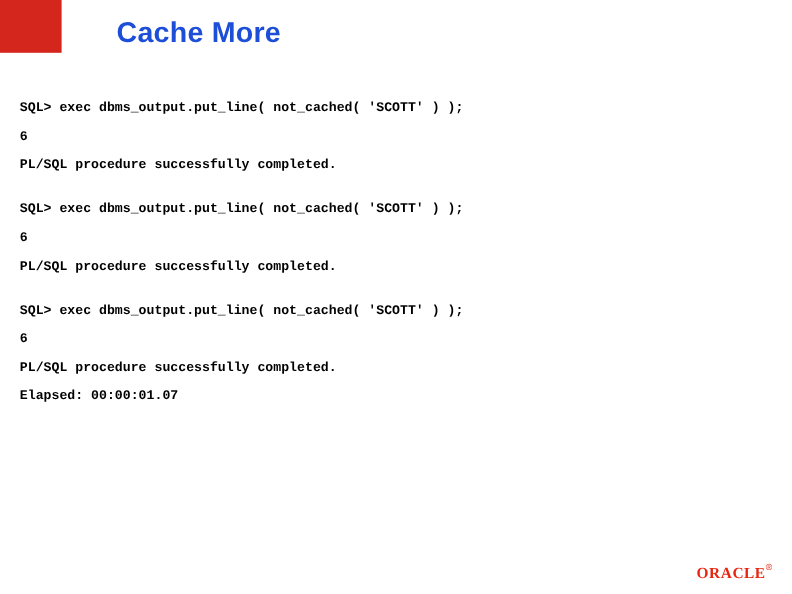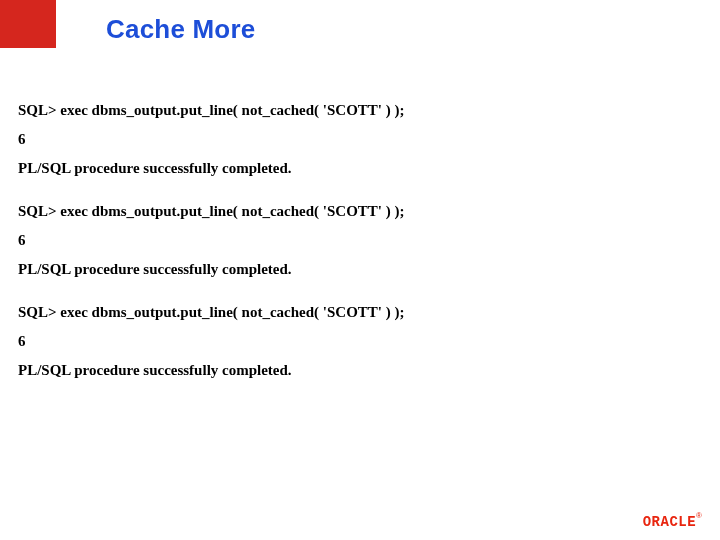--- a/index.html
+++ b/index.html
@@ -33,35 +33,35 @@
   .content {
     position: absolute;
     top: 92px;
     left: 18px;
     right: 18px;
   }
   .block {
     margin-bottom: 28px;
   }
   .line {
-    font-family: Liberation Serif, serif;
+    font-family: Liberation Mono, monospace;
     font-weight: bold;
-    font-size: 15px;
+    font-size: 12px;
     color: #000;
     line-height: 1.0;
-    margin: 11px 0 14px 0;
+    margin: 0 0 14px 0;
     white-space: pre;
   }
   .footer {
     position: absolute;
     bottom: 10px;
     right: 18px;
   }
   .oracle-logo {
-    font-family: Liberation Mono, monospace;
+    font-family: Liberation Serif, serif;
     font-weight: 900;
     font-size: 14px;
     color: #e8250f;
     letter-spacing: 0.5px;
   }
   .oracle-reg {
     color: #e8250f;
     font-size: 8px;
     vertical-align: top;
     position: relative;
@@ -86,19 +86,20 @@
   <div class="block">
     <p class="line">SQL&gt; exec dbms_output.put_line( not_cached( 'SCOTT' ) );</p>
     <p class="line">6</p>
     <p class="line">PL/SQL procedure successfully completed.</p>
   </div>
 
   <div class="block">
     <p class="line">SQL&gt; exec dbms_output.put_line( not_cached( 'SCOTT' ) );</p>
     <p class="line">6</p>
     <p class="line">PL/SQL procedure successfully completed.</p>
+    <p class="line">Elapsed: 00:00:01.07</p>
   </div>
 
 </div>
 
 <div class="footer">
   <span class="oracle-logo">ORACLE</span><span class="oracle-reg">®</span>
 </div>
 
 </body></html>

